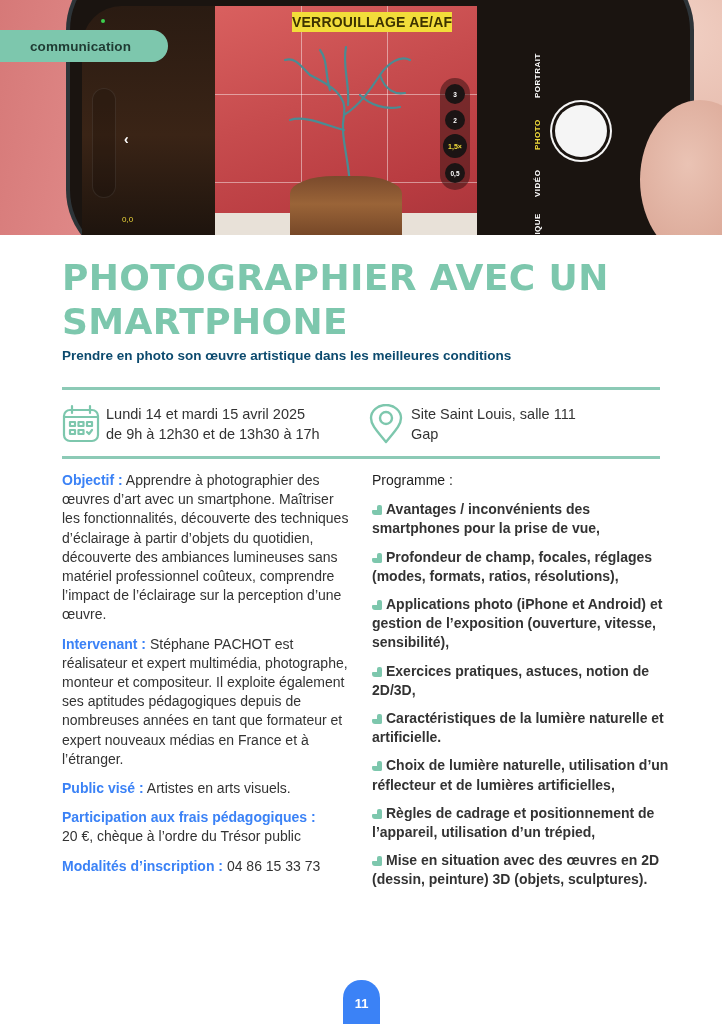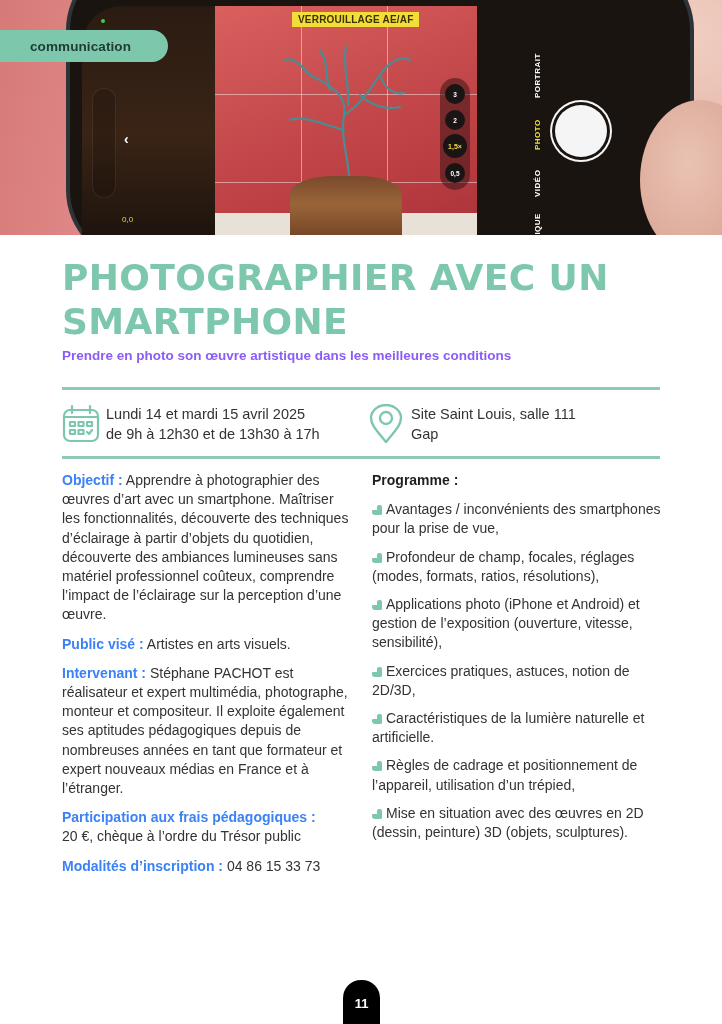--- a/index.html
+++ b/index.html
@@ -27,22 +27,22 @@
     overflow: hidden;
   }
   .hero .screen .wall-bottom {
     position: absolute; left: 0; bottom: 0; width: 100%; height: 22px; background: #e8e1d8;
   }
   .hero .screen .grid-v1 { position:absolute; left: 86px; top:0; width:1px; height:100%; background: rgba(255,255,255,0.45); }
   .hero .screen .grid-v2 { position:absolute; left: 172px; top:0; width:1px; height:100%; background: rgba(255,255,255,0.45); }
   .hero .screen .grid-h1 { position:absolute; top: 88px; left:0; height:1px; width:100%; background: rgba(255,255,255,0.45); }
   .hero .screen .grid-h2 { position:absolute; top: 176px; left:0; height:1px; width:100%; background: rgba(255,255,255,0.45); }
   .hero .lock-badge {
-    position: absolute; left: 292px; top: 12px; padding: 2px 6px;
-    background: #f2dd3a; color: #3d3300; font-size: 10px; font-weight: bold; letter-spacing: 0.2px;
+    position: absolute; left: 292px; top: 12px; padding: 2px 0;
+    background: #f2dd3a; color: #3d3300; font-size: 14px; font-weight: bold; letter-spacing: 0.2px;
   }
   .hero .tree-trunk {
     position: absolute; left: 290px; top: 176px; width: 112px; height: 70px;
     background: linear-gradient(180deg, #7a4a2c 0%, #9a6438 40%, #6a3e22 100%);
     border-radius: 40% 40% 4px 4px / 25% 25% 4px 4px;
   }
   .hero .tree-svg { position: absolute; left: 270px; top: 35px; }
   .hero .zoom-pill {
     position: absolute; left: 440px; top: 78px; width: 30px; height: 112px;
     background: rgba(60,20,20,0.55); border-radius: 15px;
@@ -89,52 +89,52 @@
   }
 
   
   .title {
     position: absolute; left: 62px; top: 256px; width: 600px;
     color: #7dc7ad; font-size: 36px; line-height: 44px; font-weight: bold; letter-spacing: 0.4px;
     font-family: "DejaVu Sans", "Liberation Sans", sans-serif;
   }
   .subtitle {
     position: absolute; left: 62px; top: 348px; width: 600px;
-    color: #8b5cf6; font-size: 13.5px; font-weight: bold;
+    color: #0c4a6e; font-size: 13.5px; font-weight: bold;
   }
 
   .rule { position: absolute; left: 62px; width: 598px; height: 3px; background: #8ccab6; }
   .rule.r1 { top: 387px; }
   .rule.r2 { top: 456px; }
 
   
   .info-item { position: absolute; top: 404px; display: flex; align-items: flex-start; }
   .info-item.date { left: 62px; }
   .info-item.place { left: 367px; }
   .info-item .icon { width: 38px; height: 40px; flex: 0 0 auto; margin-right: 6px; }
   .info-item .lines { font-size: 14.5px; line-height: 20px; color: #333; }
 
   
   .col { position: absolute; top: 471px; font-size: 14px; line-height: 19.2px; color: #333; }
   .col.left { left: 62px; width: 290px; }
   .col.right { left: 372px; width: 300px; }
   .para { margin-bottom: 10px; }
   .para b, .lbl { font-weight: bold; color: #3b82f6; }
-  .prog-title { font-weight: bold; color: #1f1f1f; margin-bottom: 10px; }
-  .prog-item { margin-bottom: 9px; }
+  .prog-title { font-weight: normal; color: #1f1f1f; margin-bottom: 10px; }
+  .prog-item { margin-bottom: 9px; font-weight: bold; }
   .bullet {
     display: inline-block; position: relative; width: 10px; height: 10px; margin-right: 4px; vertical-align: -1px;
   }
   .bullet::before { content:""; position:absolute; left:0; bottom:0; width:10px; height:5px; background:#7dc7ad; border-radius: 1px 1px 2px 3px; }
   .bullet::after { content:""; position:absolute; right:0; top:0; width:5px; height:10px; background:#7dc7ad; border-radius: 2px 2px 2px 1px; }
 
   
   .page-tab {
     position: absolute; left: 343px; top: 980px; width: 37px; height: 44px;
-    background: #000000; border-radius: 18px 18px 0 0;
+    background: #3b82f6; border-radius: 18px 18px 0 0;
     color: #ffffff; font-weight: bold; font-size: 13px;
     display: flex; align-items: flex-start; justify-content: center; padding-top: 16px;
   }
 </style>
 </head>
 <body>
 
 <div class="hero">
   <div class="hand"></div>
   <div class="phone"></div>
@@ -226,38 +226,39 @@
   </div>
 </div>
 
 <div class="rule r2"></div>
 
 <div class="col left">
   <p class="para">
     <b>Objectif :</b><span> Apprendre à photographier des œuvres d’art avec un smartphone. Maîtriser les fonctionnalités, découverte des techniques d’éclairage à partir d’objets du quotidien, découverte des ambiances lumineuses sans matériel professionnel coûteux, comprendre l’impact de l’éclairage sur la perception d’une œuvre.</span>
   </p>
   <p class="para">
+    <b>Intervenant :</b><span> Stéphane PACHOT est réalisateur et expert multimédia, photographe, monteur et compositeur. Il exploite également ses aptitudes pédagogiques depuis de nombreuses années en tant que formateur et expert nouveaux médias en France et à l’étranger.</span>
+  </p>
+  <p class="para">
     <b>Public visé :</b><span> Artistes en arts visuels.</span>
-  </p>
-  <p class="para">
-    <b>Intervenant :</b><span> Stéphane PACHOT est réalisateur et expert multimédia, photographe, monteur et compositeur. Il exploite également ses aptitudes pédagogiques depuis de nombreuses années en tant que formateur et expert nouveaux médias en France et à l’étranger.</span>
   </p>
   <p class="para">
     <b>Participation aux frais pédagogiques :</b><br>
     <span>20 €, chèque à l’ordre du Trésor public</span>
   </p>
   <p class="para">
     <b>Modalités d’inscription :</b><span> 04 86 15 33 73</span><br>
   </p>
 </div>
 
 <div class="col right">
   <div class="prog-title">Programme :</div>
   <div class="prog-item"><span class="bullet"></span><span>Avantages / inconvénients des smartphones pour la prise de vue,</span></div>
   <div class="prog-item"><span class="bullet"></span><span>Profondeur de champ, focales, réglages (modes, formats, ratios, résolutions),</span></div>
   <div class="prog-item"><span class="bullet"></span><span>Applications photo (iPhone et Android) et gestion de l’exposition (ouverture, vitesse, sensibilité),</span></div>
   <div class="prog-item"><span class="bullet"></span><span>Exercices pratiques, astuces, notion de 2D/3D,</span></div>
   <div class="prog-item"><span class="bullet"></span><span>Caractéristiques de la lumière naturelle et artificielle.</span></div>
+  <div class="prog-item"><span class="bullet"></span><span>Choix de lumière naturelle, utilisation d’un réflecteur et de lumières artificielles,</span></div>
   <div class="prog-item"><span class="bullet"></span><span>Règles de cadrage et positionnement de l’appareil, utilisation d’un trépied,</span></div>
   <div class="prog-item"><span class="bullet"></span><span>Mise en situation avec des œuvres en 2D (dessin, peinture) 3D (objets, sculptures).</span></div>
 </div>
 
 <div class="page-tab">11</div>
 
 </body></html>

